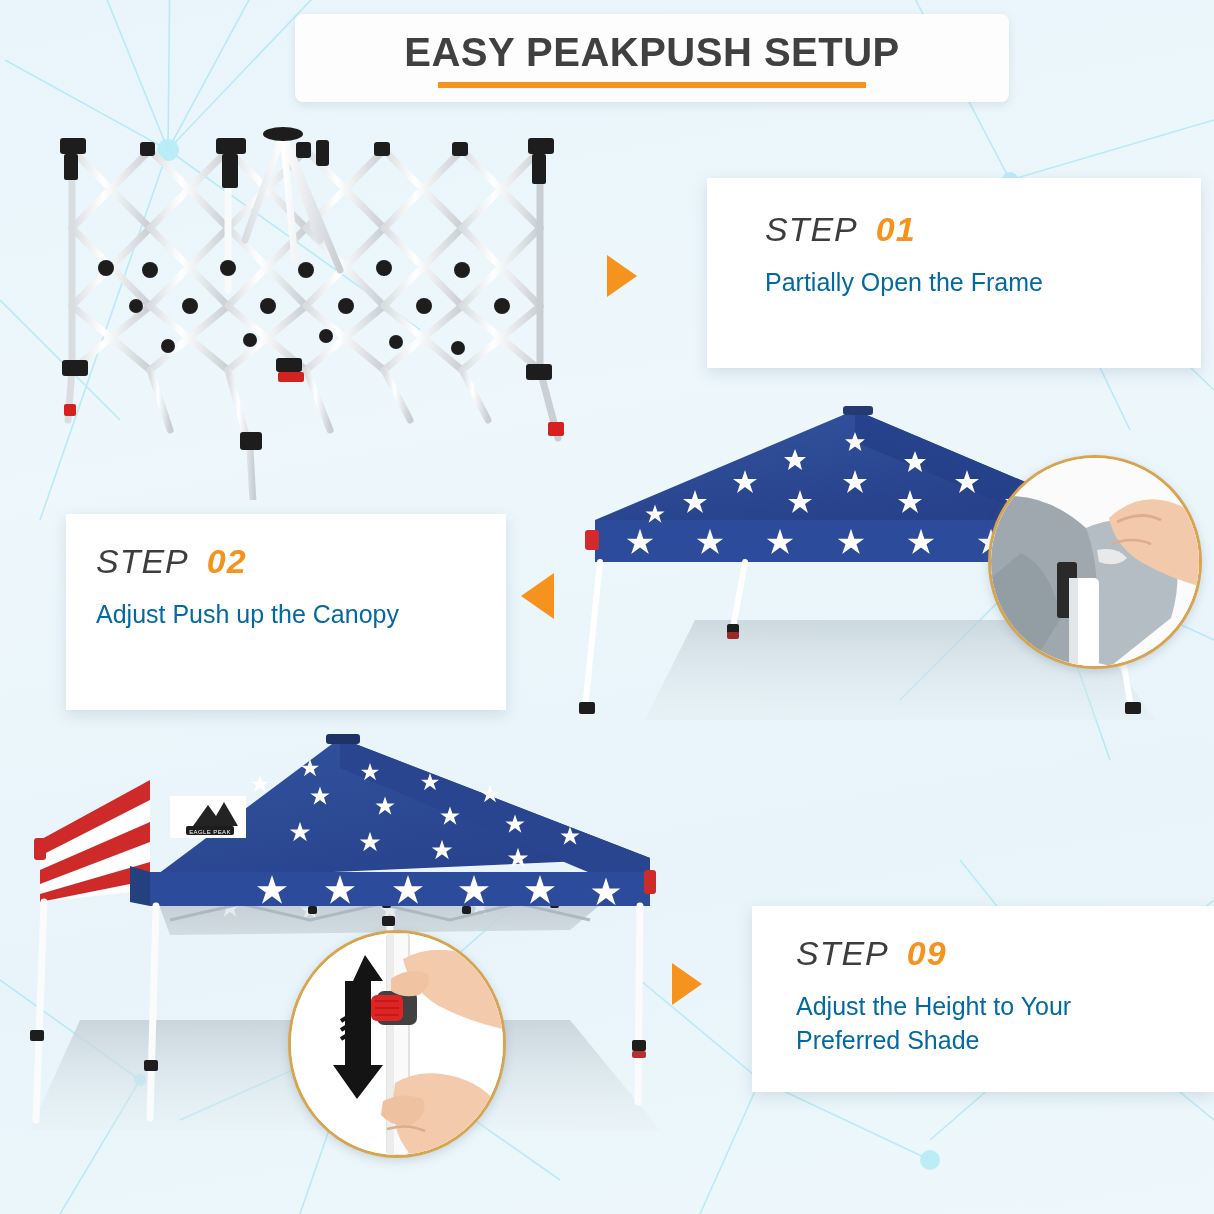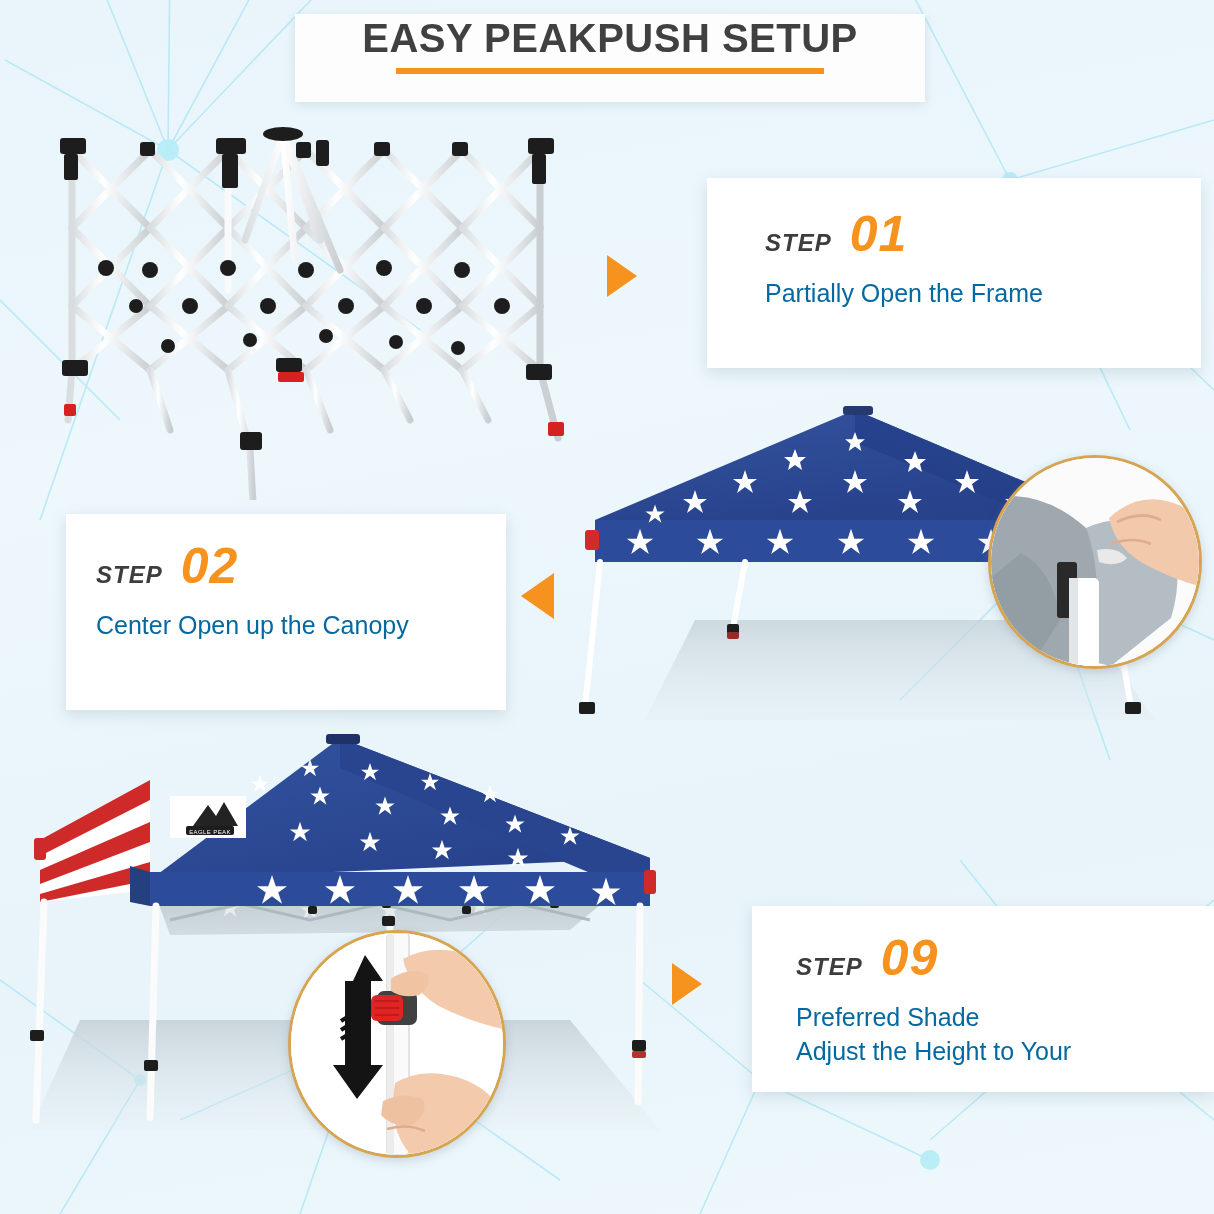--- a/index.html
+++ b/index.html
@@ -7,43 +7,43 @@
     width:1214px;height:1214px;overflow:hidden;
     font-family:"Liberation Sans", sans-serif;
     background:#eaf6fb;
   }
   #stage{position:relative;width:1214px;height:1214px;overflow:hidden;
     background:linear-gradient(170deg,#e9f5fb 0%,#edf7fc 35%,#e8f4fa 70%,#eef8fc 100%);}
   .bg-net{position:absolute;inset:0;width:1214px;height:1214px;pointer-events:none;}
 
   
   .title-card{
-    position:absolute;left:295px;top:14px;width:630px;height:88px;
+    position:absolute;left:295px;top:14px;width:714px;height:88px;
     background:#fdfdfd;box-shadow:0 3px 10px rgba(120,140,160,.20);
-    display:flex;flex-direction:column;align-items:center;justify-content:flex-start;
+    display:flex;flex-direction:column;align-items:center;justify-content:center;border-radius:8px;
   }
   .title-text{
     font-size:40px;font-weight:bold;color:#404040;letter-spacing:.5px;
     line-height:1;margin-top:4px;white-space:nowrap;
   }
   .title-rule{width:428px;height:6px;background:#f6921e;margin-top:10px;}
 
   
   .card{
     position:absolute;background:#ffffff;
     box-shadow:0 5px 14px rgba(110,135,155,.22);
   }
   .card-inner{padding:34px 0 0 58px;}
   .step-line{display:flex;align-items:baseline;line-height:1;}
   .step-word{
-    font-size:24px;font-weight:bold;font-style:italic;color:#3d3d3d;
+    font-size:34px;font-weight:normal;font-style:italic;color:#3d3d3d;
     letter-spacing:1px;
   }
   .step-num{
-    font-size:50px;font-weight:bold;font-style:italic;color:#f6921e;
+    font-size:34px;font-weight:bold;font-style:italic;color:#f6921e;
     margin-left:18px;letter-spacing:1px;line-height:.9;
   }
   .step-desc{
     margin-top:20px;font-size:25px;color:#0369a1;line-height:1.34;
   }
 
   #card1{left:707px;top:178px;width:494px;height:190px;}
   #card2{left:66px;top:514px;width:440px;height:196px;}
   #card3{left:752px;top:906px;width:462px;height:186px;}
   #card2 .card-inner{padding:30px 0 0 30px;}
@@ -524,31 +524,31 @@
     </div>
   </div>
 
   <div class="card" id="card2">
     <div class="card-inner">
       <div class="step-line">
         <span class="step-word">STEP</span>
         <span class="step-num">02</span>
       </div>
       <div class="step-desc">
-        <div>Center Open up the Canopy</div>
+        <div>Adjust Push up the Canopy</div>
       </div>
     </div>
   </div>
 
   <div class="card" id="card3">
     <div class="card-inner">
       <div class="step-line">
         <span class="step-word">STEP</span>
         <span class="step-num">09</span>
       </div>
       <div class="step-desc">
+        <div>Adjust the Height to Your</div>
         <div>Preferred Shade</div>
-        <div>Adjust the Height to Your</div>
       </div>
     </div>
   </div>
 
 </div>
 
 </body></html>

